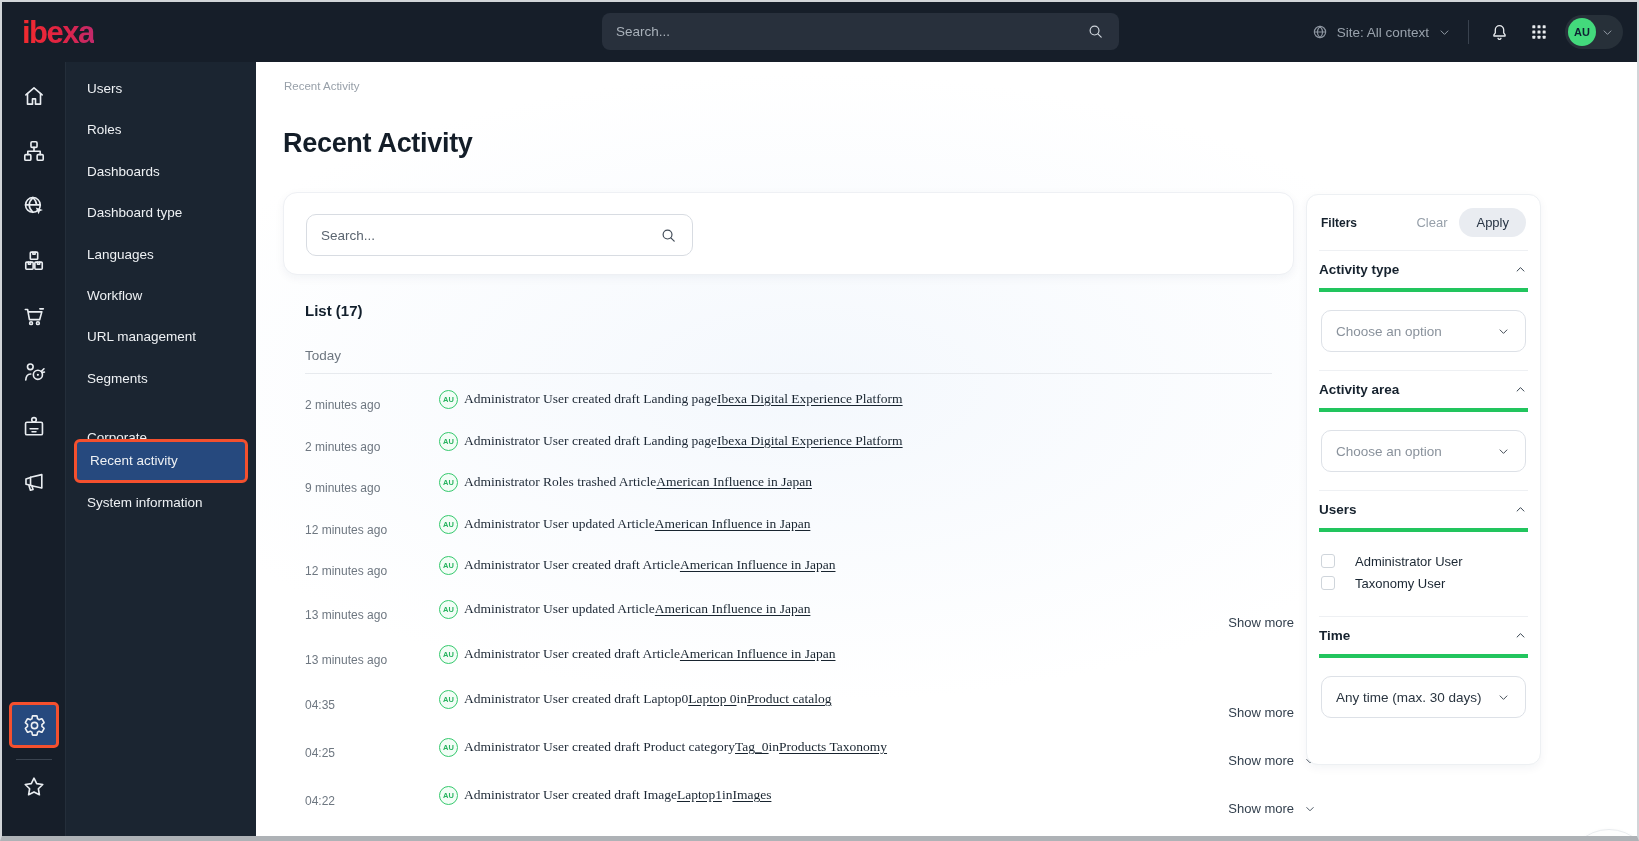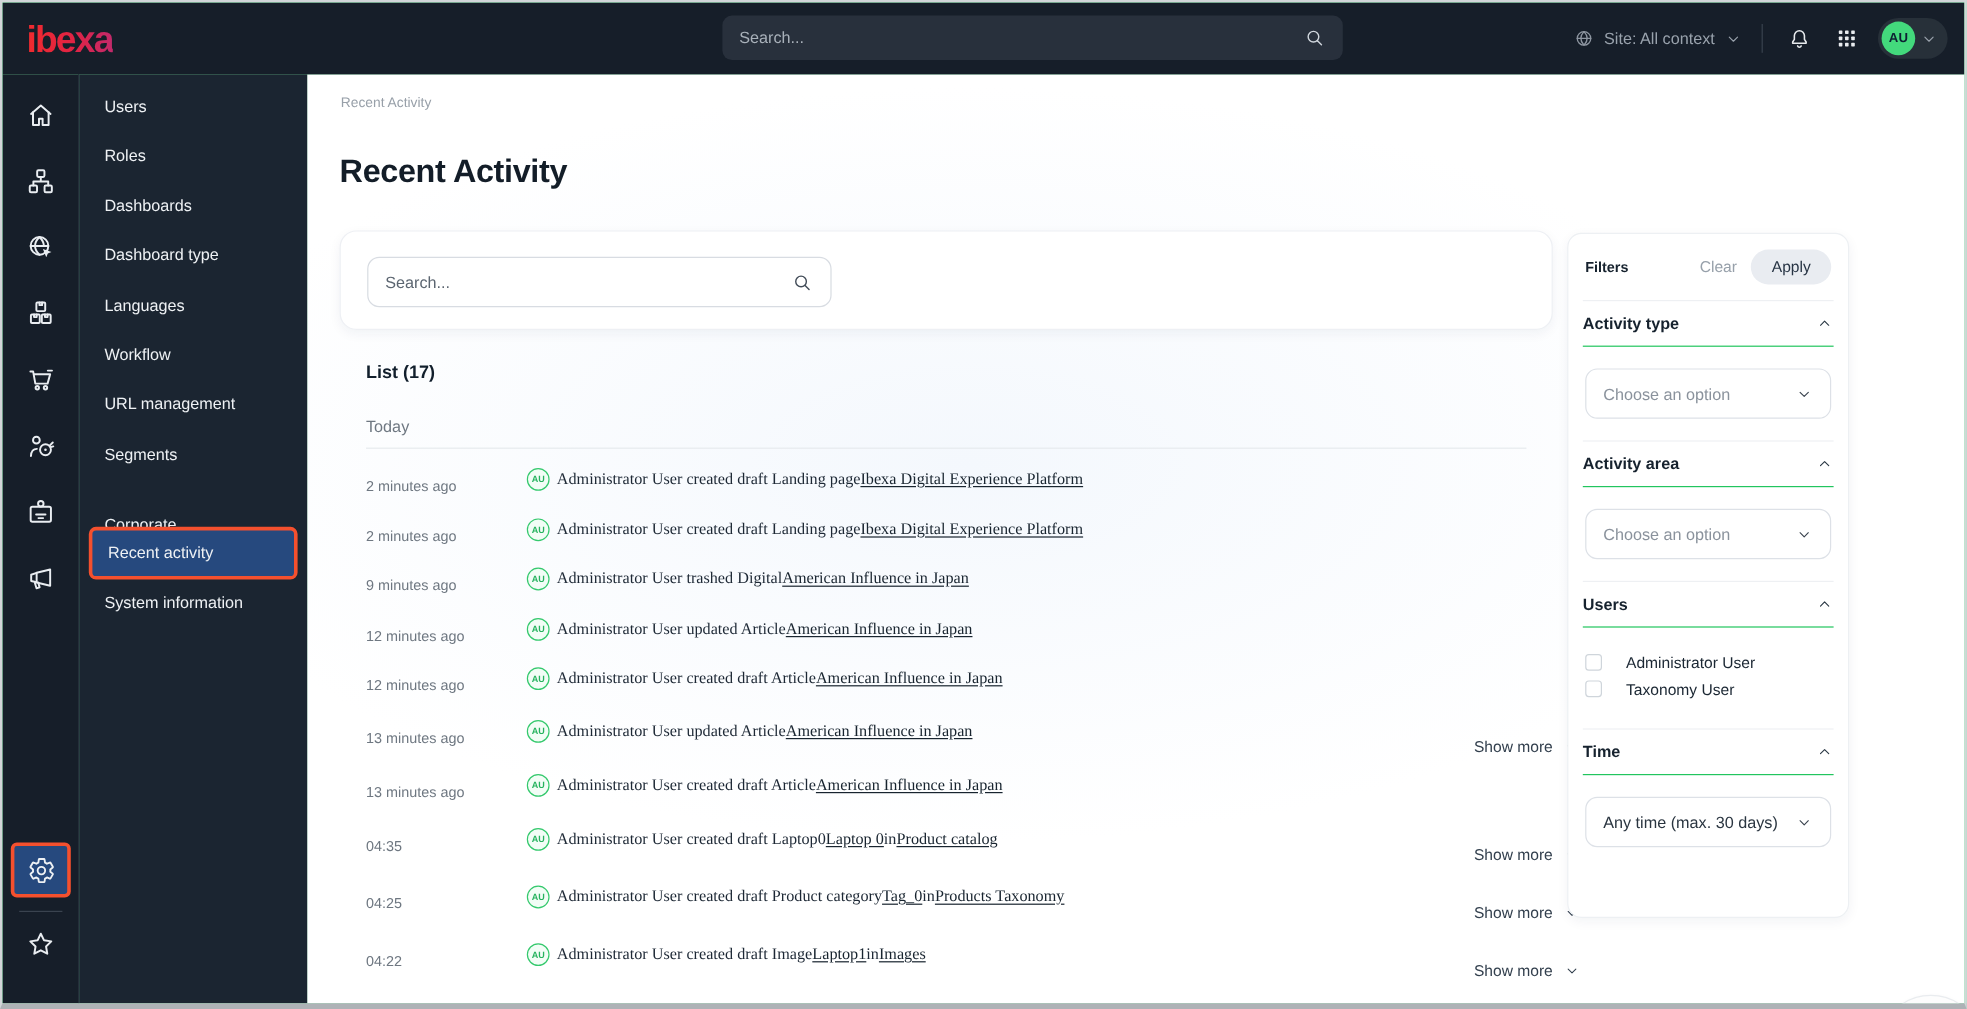--- a/index.html
+++ b/index.html
@@ -1,18 +1,18 @@
 <!DOCTYPE html>
 <html><head>
 <meta charset="utf-8">
 <style>
   * { box-sizing: border-box; margin: 0; padding: 0; }
   html,body { width:1639px; height:841px; }
   body { font-family:"Liberation Sans", sans-serif; background:#e9eaec; overflow:hidden; }
-  #frame { position:relative; width:1639px; height:841px; background:#86efac;
+  #frame { position:relative; width:1639px; height:841px; background:#1d4ed8;
            border:2px solid #d2d5d8; border-bottom:5px solid #aeb2b6; overflow:hidden; }
 
   
   .topbar { position:absolute; left:0; top:0; width:100%; height:60px; background:#161e29; z-index:5; }
   .logo { position:absolute; left:20px; top:13px; font-size:31px; font-weight:bold; letter-spacing:-1.5px;
           background:linear-gradient(90deg,#f22b2e 0%,#e02344 55%,#c22a6b 100%);
           -webkit-background-clip:text; background-clip:text; color:transparent; }
   .top-search { position:absolute; left:600px; top:11px; width:517px; height:37px; background:#28303c;
                 border-radius:8px; display:flex; align-items:center; padding:0 14px; }
   .top-search input { flex:1; background:transparent; border:none; outline:none; color:#dfe3e8;
@@ -79,21 +79,21 @@
                   padding:0 12px; }
   .filters-head { display:flex; align-items:center; height:55px; padding:0 2px; }
   .filters-title { font-size:12px; font-weight:bold; color:#16222e; flex:1; }
   .clear-btn { font-size:13px; color:#97a0aa; margin-right:12px; cursor:pointer; background:none; border:none; font-family:inherit; }
   .apply-btn { font-size:13px; color:#273444; background:#e9ecf1; border:none; border-radius:16px;
                padding:7px 17px; cursor:pointer; font-family:inherit; }
   .fsection { border-top:1px solid #eef0f3; }
   .fsection-head { display:flex; align-items:center; height:37px; cursor:pointer; }
   .fsection-label { flex:1; font-size:13.5px; font-weight:bold; color:#16222e; }
   .fsection-head .chev { color:#2a3844; }
-  .fsection-body { border-top:1px solid #22c55e; padding:18px 2px 18px 2px; }
+  .fsection-body { border-top:4px solid #22c55e; padding:18px 2px 18px 2px; }
   .fselect { height:42px; border:1px solid #dde1e7; border-radius:10px; display:flex; align-items:center;
              padding:0 14px; cursor:pointer; background:#fff; }
   .fselect .val { flex:1; font-size:13.5px; color:#8a929c; }
   .fselect.has-value .val { color:#2a3540; }
   .fselect .chev { color:#39424d; }
   .chk-row { display:flex; align-items:flex-start; gap:20px; margin:4px 0 7px 0; cursor:pointer; }
   .chk-box { width:14px; height:14px; border:1px solid #cfd5db; border-radius:3px; background:#fff; flex:none; }
   .chk-label { font-size:13px; color:#1b2733; }
 
   .fab-ghost { position:absolute; left:1310px; top:767px; width:86px; height:86px; border-radius:50%;
@@ -308,21 +308,21 @@
         <div class="row" style="top: 368px;">
           <span class="time">2 minutes ago</span>
           <span class="mini-avatar">AU</span>
           <span class="rtext">Administrator User created draft Landing page </span>
           <span class="rtext rlink">Ibexa Digital Experience Platform</span>
           <span class="spacer"></span>
         </div>
         <div class="row" style="top: 409px;">
           <span class="time">9 minutes ago</span>
           <span class="mini-avatar">AU</span>
-          <span class="rtext">Administrator User trashed Digital </span>
+          <span class="rtext">Administrator Roles trashed Article </span>
           <span class="rtext rlink">American Influence in Japan</span>
           <span class="spacer"></span>
         </div>
         <div class="row" style="top: 451px;">
           <span class="time">12 minutes ago</span>
           <span class="mini-avatar">AU</span>
           <span class="rtext">Administrator User updated Article </span>
           <span class="rtext rlink">American Influence in Japan</span>
           <span class="spacer"></span>
         </div>

